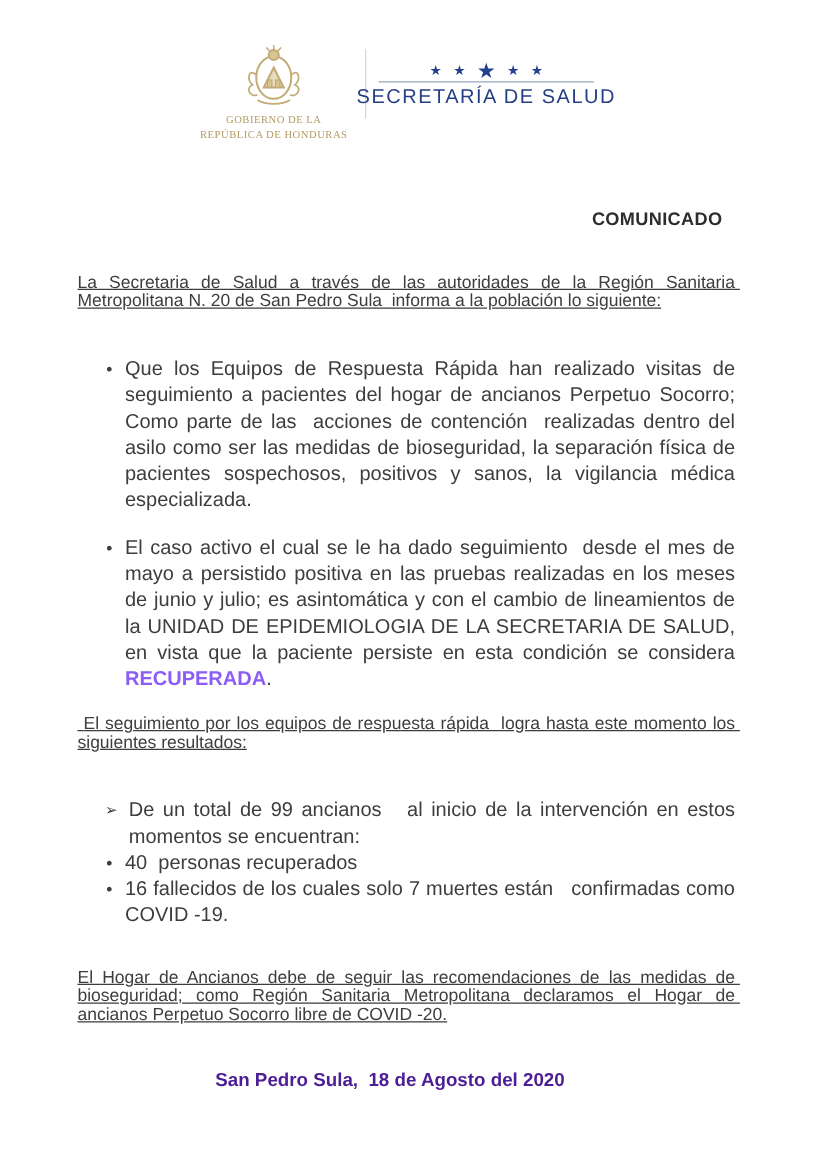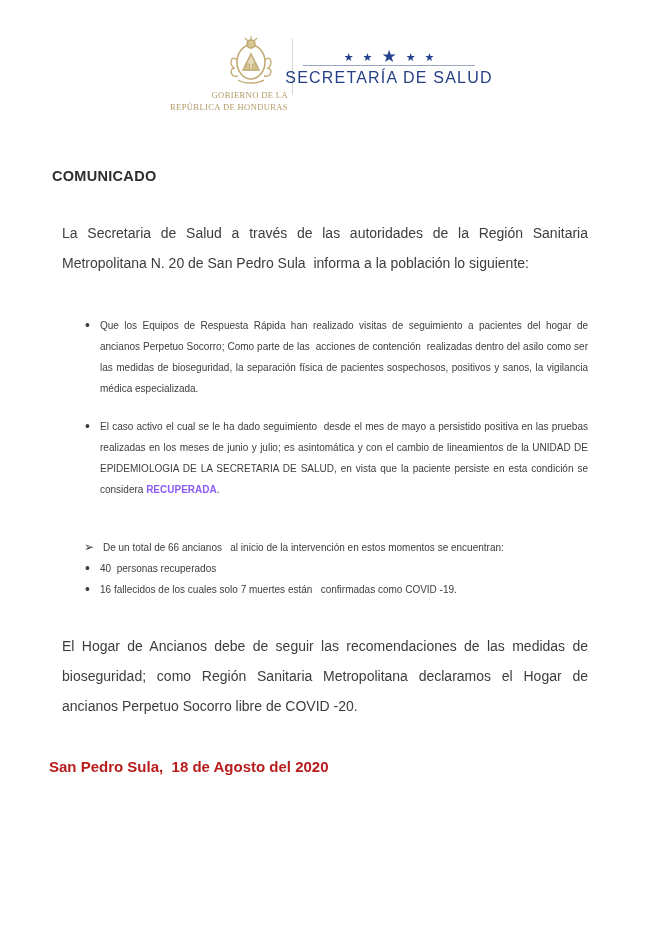--- a/index.html
+++ b/index.html
@@ -22,21 +22,21 @@
   
   .header {
     display: flex;
     align-items: center;
     width: fit-content;
     margin-left: 88px;
   }
   .coat-block {
     display: flex;
     flex-direction: column;
-    align-items: flex-end;
+    align-items: center;
     width: 138px;
   }
   .coat-svg { display: block; }
   .coat-caption {
     margin-top: 2px;
     font-family: "Liberation Serif", serif;
     font-size: 8.5px;
     line-height: 10px;
     color: #b39b63;
     text-align: center;
@@ -76,50 +76,51 @@
     font-family: Liberation Sans, sans-serif;
     font-size: 16px;
     letter-spacing: 1.2px;
     color: #253f85;
     white-space: nowrap;
   }
 
   
   .doc-title {
     margin-top: 56px;
-    text-align: left;
+    text-align: right;
     font-size: 14.5px;
     font-weight: bold;
     color: #2d2d2d;
     letter-spacing: 0.3px;
     transform: translateX(-10px);
   }
   .para {
     font-size: 14px;
-    line-height: 30px;
+    line-height: 15px;
     text-align: justify;
     white-space: pre-wrap;
+    text-decoration: underline;
   }
   .intro { margin-top: 34px; }
 
   .bullet-list { margin-top: 37px; }
   .bullet-item {
     display: flex;
     margin-bottom: 17px;
   }
   .bullet-marker {
     flex: 0 0 38px;
     box-sizing: border-box;
     padding-left: 23px;
     font-size: 14px;
     line-height: 21px;
   }
   .bullet-body {
     flex: 1;
-    font-size: 10px;
+    font-size: 16px;
     line-height: 21px;
     text-align: justify;
     white-space: pre-wrap;
   }
   .followup { margin-top: 1px; }
 
   .results-list { margin-top: 37px; }
   .results-list .bullet-item { margin-bottom: 0; }
   .arrow-marker {
     flex: 0 0 41px;
@@ -129,23 +130,24 @@
     line-height: 21px;
     color: #3d3d3d;
   }
   .results-list .bullet-body { flex: 1; }
 
   .closing-1 { margin-top: 31px; }
   .closing-2 { margin-top: 12px; }
 
   .date-line {
     margin-top: 37px;
+    text-align: center;
     font-size: 15px;
     font-weight: bold;
-    color: #b91c1c;
+    color: #4c1d95;
     white-space: pre-wrap;
     transform: translateX(-13px);
   }
   b.inline-bold { color: #8b5cf6; }
 </style>
 </head>
 <body>
 
 <div class="page">
 
@@ -196,26 +198,27 @@
       <span class="bullet-marker">•</span>
       <span class="bullet-body">Que los Equipos de Respuesta Rápida han realizado visitas de seguimiento a pacientes del hogar de ancianos Perpetuo Socorro; Como parte de las  acciones de contención  realizadas dentro del asilo como ser las medidas de bioseguridad, la separación física de pacientes sospechosos, positivos y sanos, la vigilancia médica especializada.</span>
     </div>
 
     <div class="bullet-item">
       <span class="bullet-marker">•</span>
       <span class="bullet-body"><span>El caso activo el cual se le ha dado seguimiento  desde el mes de mayo a persistido positiva en las pruebas realizadas en los meses de junio y julio; es asintomática y con el cambio de lineamientos de la UNIDAD DE EPIDEMIOLOGIA DE LA SECRETARIA DE SALUD, en vista que la paciente persiste en esta condición se considera </span><b class="inline-bold">RECUPERADA</b><span>.</span></span>
     </div>
   </div>
 
+  <p class="para followup"> El seguimiento por los equipos de respuesta rápida  logra hasta este momento los siguientes resultados:</p>
 
   <div class="results-list">
 
     <div class="bullet-item">
       <span class="arrow-marker">➢</span>
-      <span class="bullet-body">De un total de 66 ancianos   al inicio de la intervención en estos momentos se encuentran:</span>
+      <span class="bullet-body">De un total de 99 ancianos   al inicio de la intervención en estos momentos se encuentran:</span>
     </div>
 
     <div class="bullet-item">
       <span class="bullet-marker">•</span>
       <span class="bullet-body">40  personas recuperados</span>
     </div>
 
     <div class="bullet-item">
       <span class="bullet-marker">•</span>
       <span class="bullet-body">16 fallecidos de los cuales solo 7 muertes están   confirmadas como COVID -19.</span>

